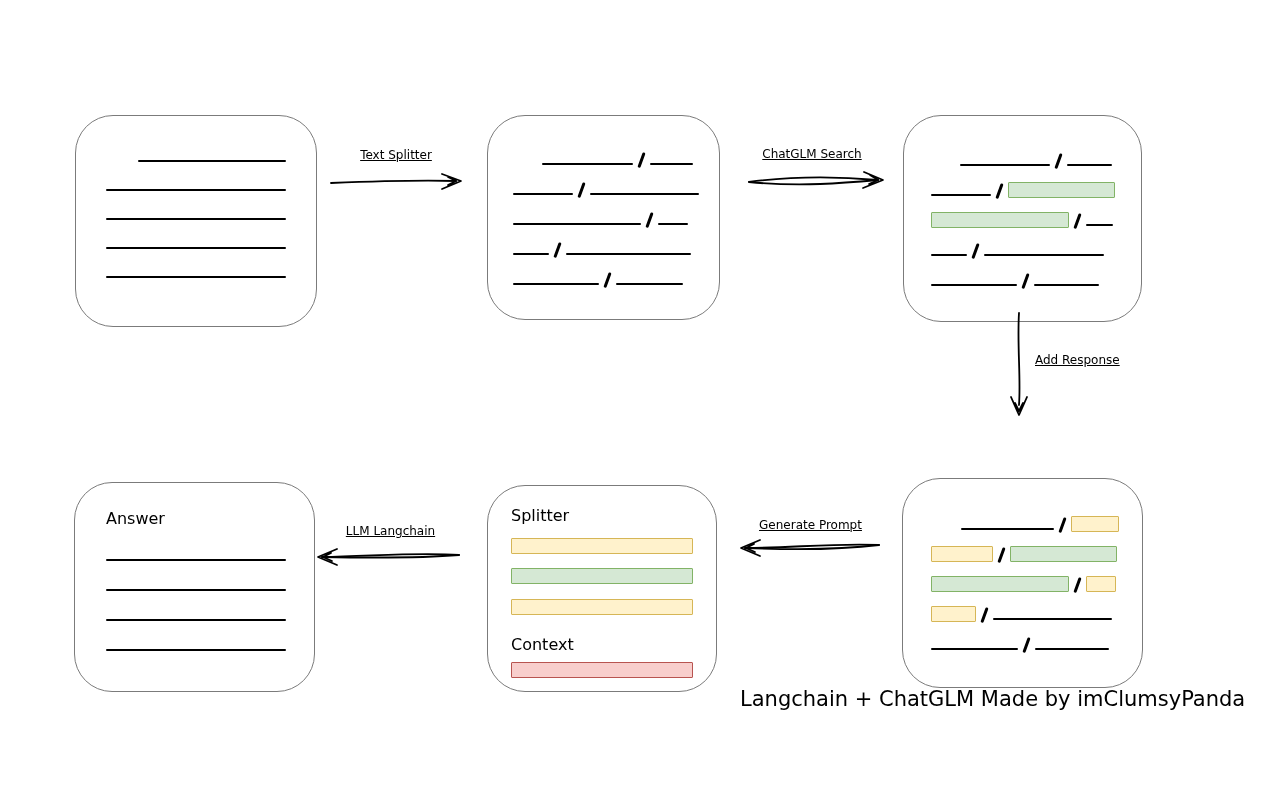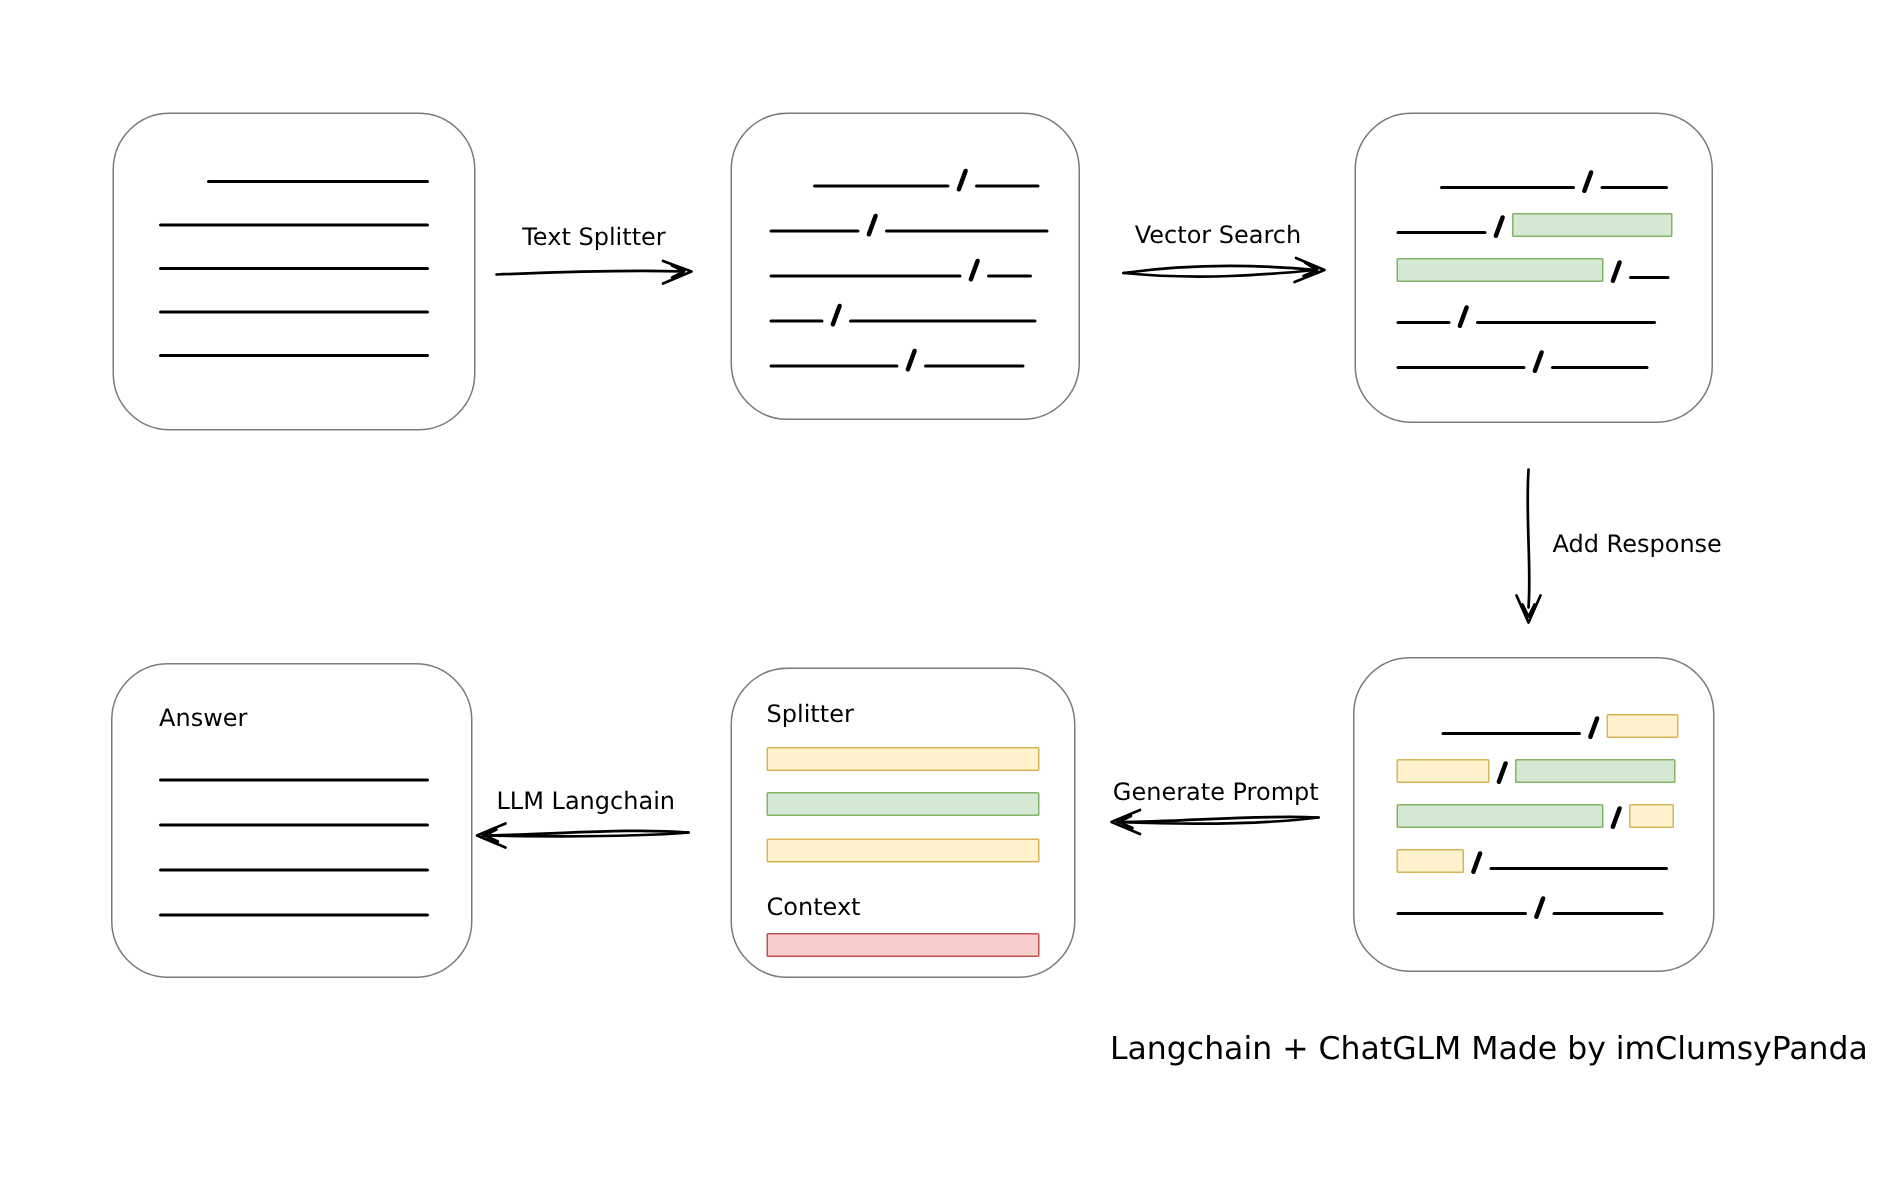--- a/index.html
+++ b/index.html
@@ -3,39 +3,40 @@
 <meta charset="utf-8">
 <style>
   html,body{margin:0;padding:0;background:#ffffff;}
   .canvas{
     position:relative;width:1262px;height:792px;background:#ffffff;overflow:hidden;
     font-family:"DejaVu Sans","Liberation Sans",sans-serif;color:#000;
   }
   .box{
     position:absolute;background:#fff;border:1px solid #7b7b7b;border-radius:38px;
     box-sizing:border-box;
+    margin-top:40px;
   }
   
   .rows{position:absolute;inset:0;}
   .seg-row{display:flex;align-items:flex-end;height:30px;}
   .rows-doc .seg-row{height:29px;}
   .seg{flex:none;}
   .seg-gap{height:0;}
   .seg-line{height:2px;background:#000;border-radius:1px;margin-bottom:6px;}
   .seg-slash{width:2.5px;height:16px;background:#000;border-radius:1.5px;
              transform:rotate(20deg);margin:0 7px 3px 7px;}
   .seg-green,.seg-yellow,.seg-red{height:16px;border:1px solid;box-sizing:border-box;
              margin-bottom:4px;border-radius:1px;}
   
   .inbox-label{font-size:16px;line-height:20px;}
   .bar{width:182px;height:16px;border:1px solid;box-sizing:border-box;border-radius:1px;}
   
   .ans-line{width:180px;height:2px;background:#000;border-radius:1px;}
   
-  .flow-label{position:absolute;font-size:16px;white-space:nowrap;text-align:center;}
+  .flow-label{position:absolute;font-size:12px;white-space:nowrap;text-align:center;text-decoration:underline;}
   .caption{position:absolute;font-size:21px;white-space:nowrap;text-align:center;}
   svg.arrows{position:absolute;left:0;top:0;pointer-events:none;}
 </style>
 </head>
 <body>
 
 <div class="canvas">
 
   <div class="box" style="left:75px;top:75px;width:242px;height:212px;">
     <div class="rows rows-doc" style="padding:23px 0 0 30px;">
@@ -200,20 +201,20 @@
       </g>
       <g>
         <path d="M459 555 C 420 552, 375 556, 322 557"></path>
         <path d="M459 555 C 423 558, 378 558, 322 557"></path>
         <path d="M337 549 L318 557 L337 565 M331 553 L323 557 L332 561"></path>
       </g>
     </g>
   </svg>
 
   <div class="flow-label" style="left:326px;top:148px;width:140px;">Text Splitter</div>
-  <div class="flow-label" style="left:738px;top:147px;width:148px;">Vector Search</div>
+  <div class="flow-label" style="left:738px;top:147px;width:148px;">ChatGLM Search</div>
   <div class="flow-label" style="left:1035px;top:353px;text-align:left;">Add Response</div>
   <div class="flow-label" style="left:733px;top:518px;width:155px;text-align:center;">Generate Prompt</div>
   <div class="flow-label" style="left:318px;top:524px;width:145px;">LLM Langchain</div>
 
   <div class="caption" style="left:740px;top:687px;width:480px;">Langchain + ChatGLM Made by imClumsyPanda</div>
 
 </div>
 
 </body></html>

